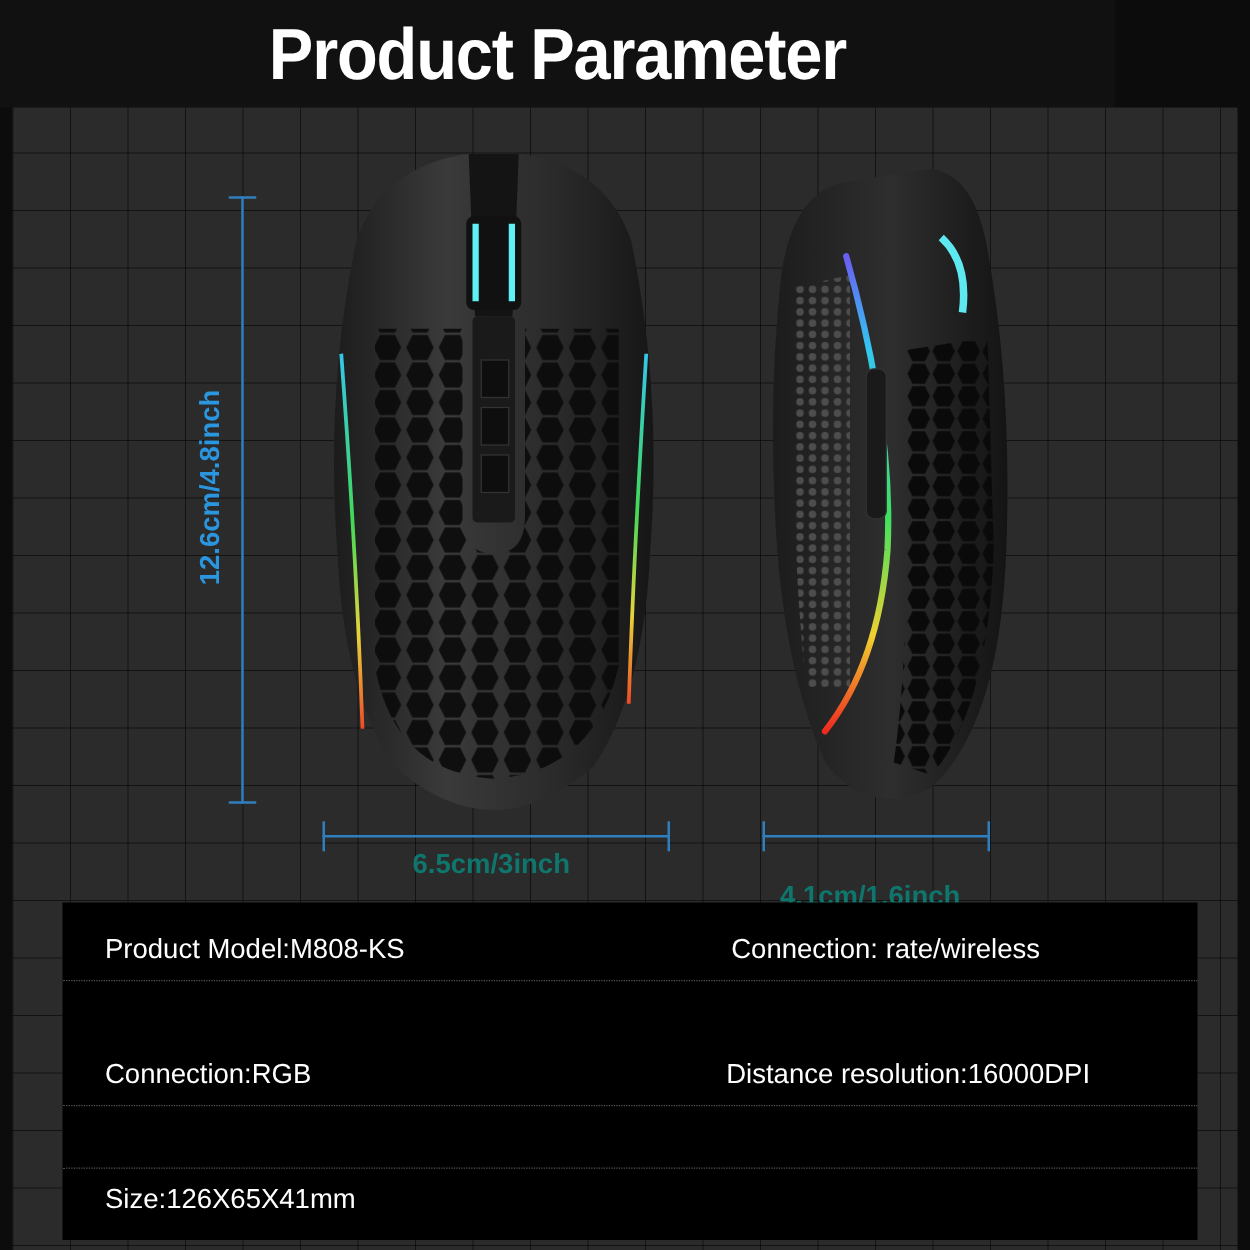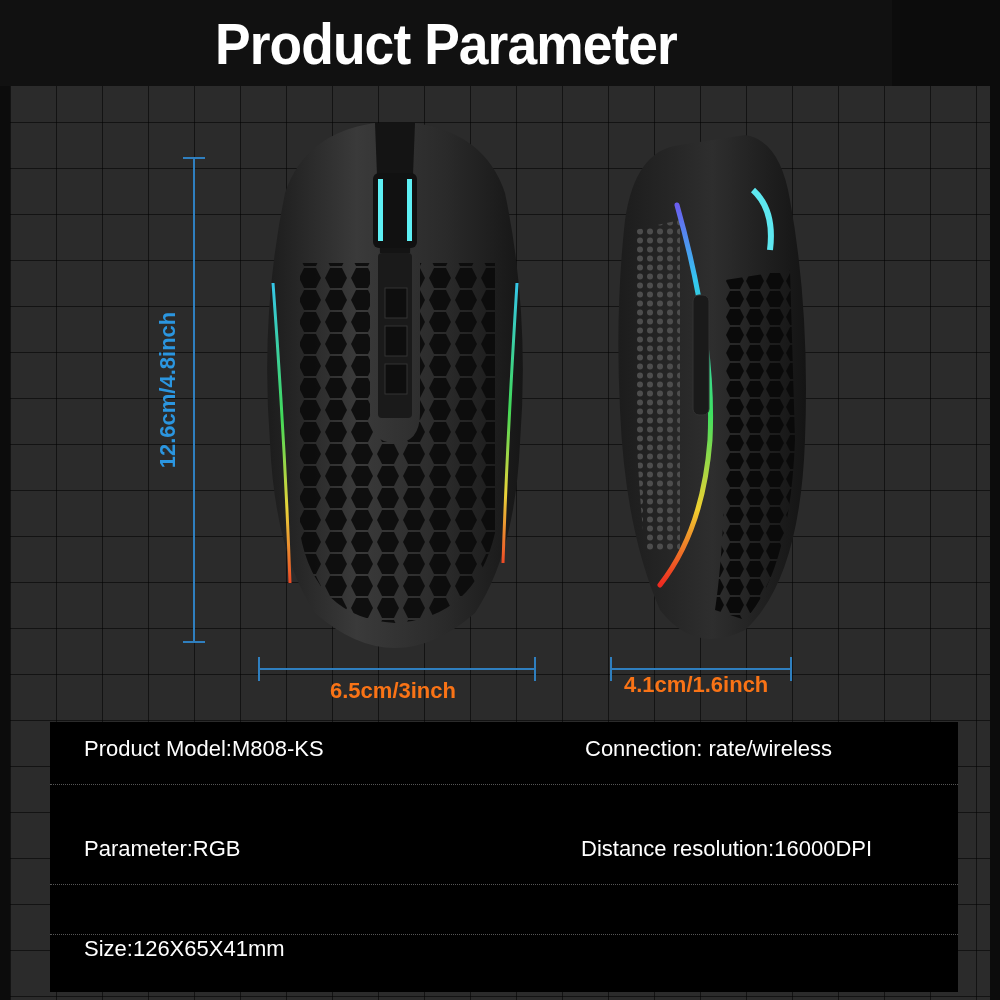--- a/index.html
+++ b/index.html
@@ -46,40 +46,40 @@
     position: absolute; height: 2px; background: #2f7fbf;
   }
   .dim-h::before, .dim-h::after {
     content: ""; position: absolute; top: -11px; width: 2px; height: 24px; background: #2f7fbf;
   }
   .dim-h::before { left: 0; }
   .dim-h::after { right: 0; }
   .dim-h-a { left: 258px; top: 668px; width: 278px; }
   .dim-h-b { left: 610px; top: 668px; width: 182px; }
   .dim-h-label {
-    position: absolute; color: #f97316; font-size: 22px; font-weight: bold; white-space: nowrap;
+    position: absolute; color: #0f766e; font-size: 22px; font-weight: bold; white-space: nowrap;
   }
   .lbl-a { left: 330px; top: 678px; }
-  .lbl-b { left: 624px; top: 672px; }
+  .lbl-b { left: 624px; top: 704px; }
 
   .mouse { position: absolute; }
   .mouse-top { left: 245px; top: 113px; width: 300px; height: 535px; }
   .mouse-side { left: 605px; top: 110px; width: 210px; height: 540px; }
 
   .specs {
     position: absolute; left: 50px; top: 722px; width: 908px; height: 270px;
     background: #000000;
   }
   .spec-row {
     position: absolute; left: 0; width: 908px; height: 50px;
     border-bottom: 1px dotted #555;
     color: #ffffff; font-size: 22px;
   }
   .spec-row:last-child { border-bottom: none; }
-  .spec-row span { position: absolute; top: 2px; white-space: nowrap; }
+  .spec-row span { position: absolute; top: 12px; white-space: nowrap; }
 </style>
 </head>
 <body>
 
 <div class="header">
   <h1>Product Parameter</h1>
 </div>
 
 <div class="stage"></div>
 
@@ -151,21 +151,21 @@
 <div class="dim-h-label lbl-a">6.5cm/3inch</div>
 <div class="dim-h dim-h-b"></div>
 <div class="dim-h-label lbl-b">4.1cm/1.6inch</div>
 
 <div class="specs">
   <div class="spec-row" style="top:12px">
     <span style="left:34px">Product Model:M808-KS</span>
     <span style="left:535px">Connection: rate/wireless</span>
   </div>
   <div class="spec-row" style="top:112px">
-    <span style="left:34px">Parameter:RGB</span>
+    <span style="left:34px">Connection:RGB</span>
     <span style="left:531px">Distance resolution:16000DPI</span>
   </div>
   <div class="spec-row" style="top:162px">
   </div>
   <div class="spec-row" style="top:212px">
     <span style="left:34px">Size:126X65X41mm</span>
   </div>
 </div>
 
 </body></html>

